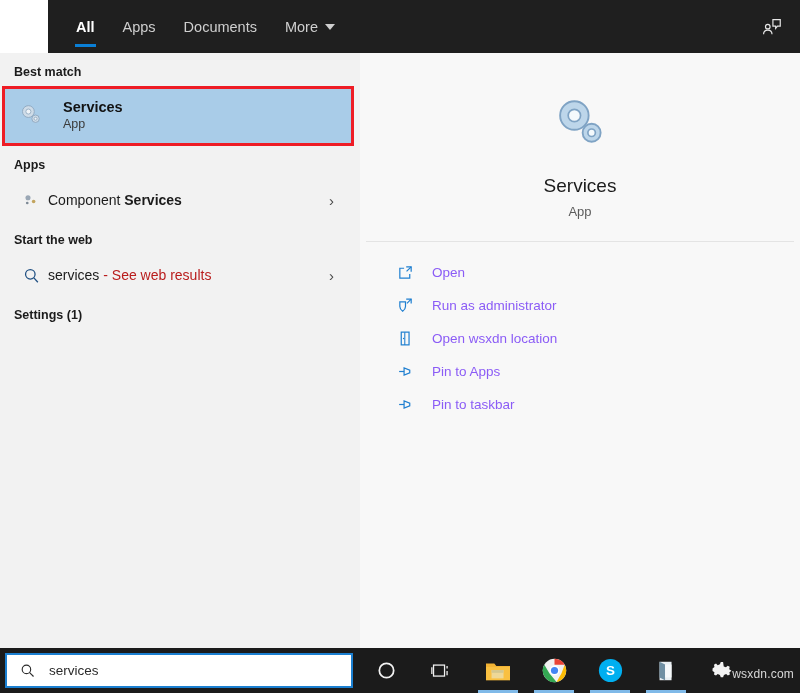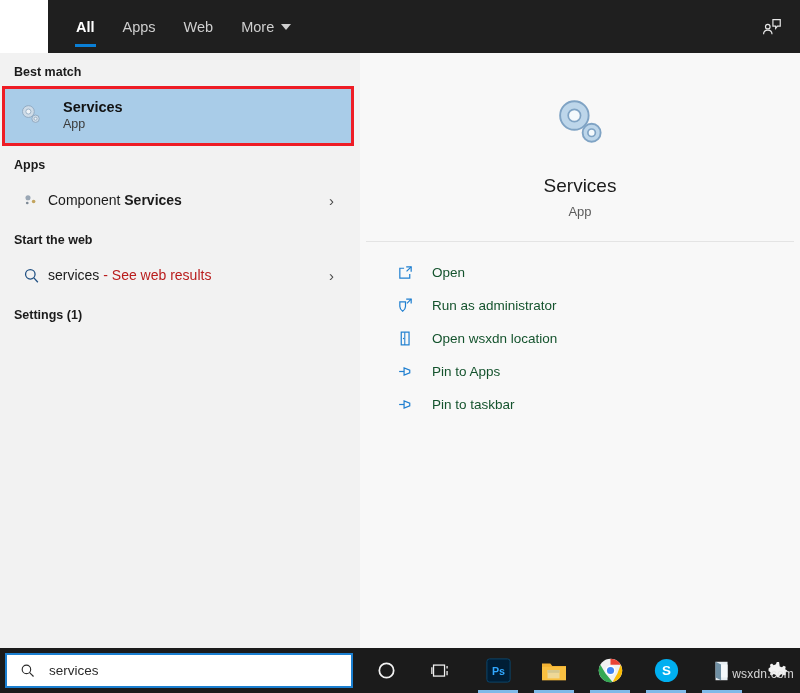--- a/index.html
+++ b/index.html
@@ -214,21 +214,21 @@
   .action .act-icon {
     width: 26px;
     flex: 0 0 26px;
     display: flex;
     align-items: center;
     justify-content: center;
   }
   .action .act-label {
     margin-left: 14px;
     font-size: 13.5px;
-    color: #14532d;
+    color: #8b5cf6;
   }
 
   
   .taskbar {
     position: absolute;
     left: 0; bottom: 0;
     width: 800px;
     height: 45px;
     background: #1b1b1b;
   }
@@ -288,24 +288,24 @@
     <div class="tabs">
 
       <div class="tab active">
         <span>All</span>
       </div>
 
       <div class="tab">
         <span>Apps</span>
       </div>
 
-
       <div class="tab">
-        <span>Web</span>
-      </div>
+        <span>Documents</span>
+      </div>
+
 
       <div class="tab">
         <span>More</span>
         <span class="caret"></span>
       </div>
     </div>
 
     <div class="header-right">
       <div class="hdr-btn">
         <svg width="22" height="22" viewBox="0 0 24 24">
@@ -473,26 +473,20 @@
 
       <div class="tb-item">
         <svg width="22" height="20" viewBox="0 0 26 22">
           <rect x="3" y="4" width="13" height="13" fill="none" stroke="#f2f2f2" stroke-width="1.5"></rect>
           <line x1="1" y1="6.5" x2="1" y2="14.5" stroke="#f2f2f2" stroke-width="1.5"></line>
           <line x1="19" y1="5" x2="19" y2="8" stroke="#f2f2f2" stroke-width="1.5"></line>
           <line x1="19" y1="11" x2="19" y2="16" stroke="#f2f2f2" stroke-width="1.5"></line>
         </svg>
       </div>
 
-      <div class="tb-item running">
-        <svg width="25" height="25" viewBox="0 0 28 28">
-          <rect x="1" y="1" width="26" height="26" rx="3" fill="#001e36" stroke="#0a4a73"></rect>
-          <text x="14" y="19" text-anchor="middle" font-family="Liberation Sans, sans-serif" font-size="12" font-weight="bold" fill="#31a8ff">Ps</text>
-        </svg>
-      </div>
 
       <div class="tb-item running">
         <svg width="28" height="24" viewBox="0 0 30 26">
           <path d="M2 5h9l2.2 2.6H28V23H2z" fill="#f2b233"></path>
           <rect x="8" y="12" width="13" height="9" fill="#d9e6f2"></rect>
           <rect x="8" y="12" width="13" height="3" fill="#9fc2e0"></rect>
           <path d="M2 8.5h26V23H2z" fill="#ffcc4d" opacity=".55"></path>
         </svg>
       </div>
 

